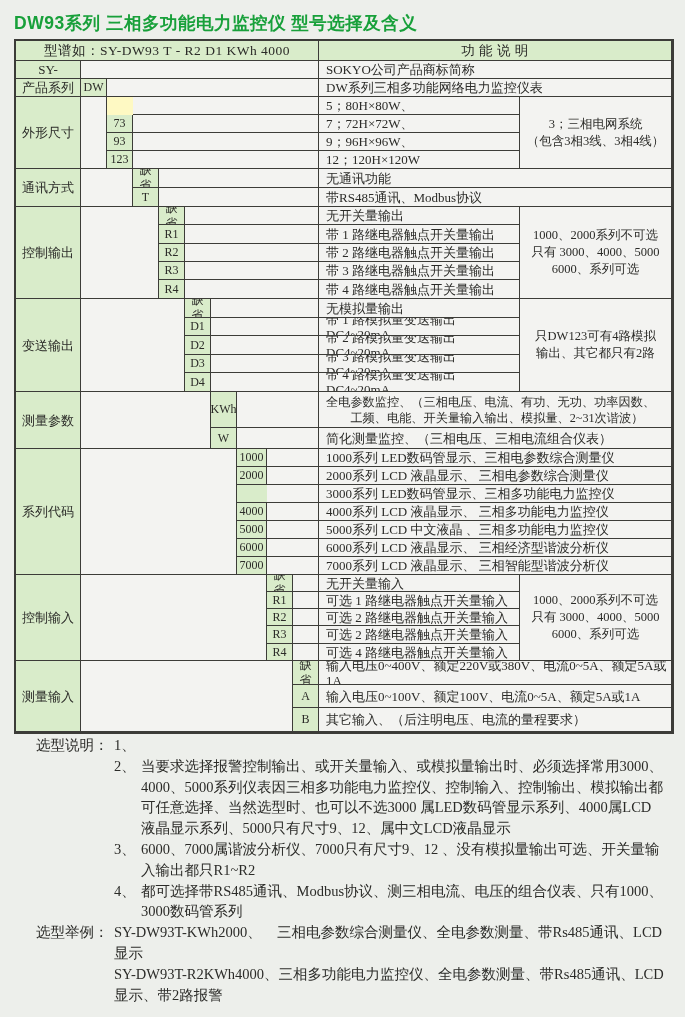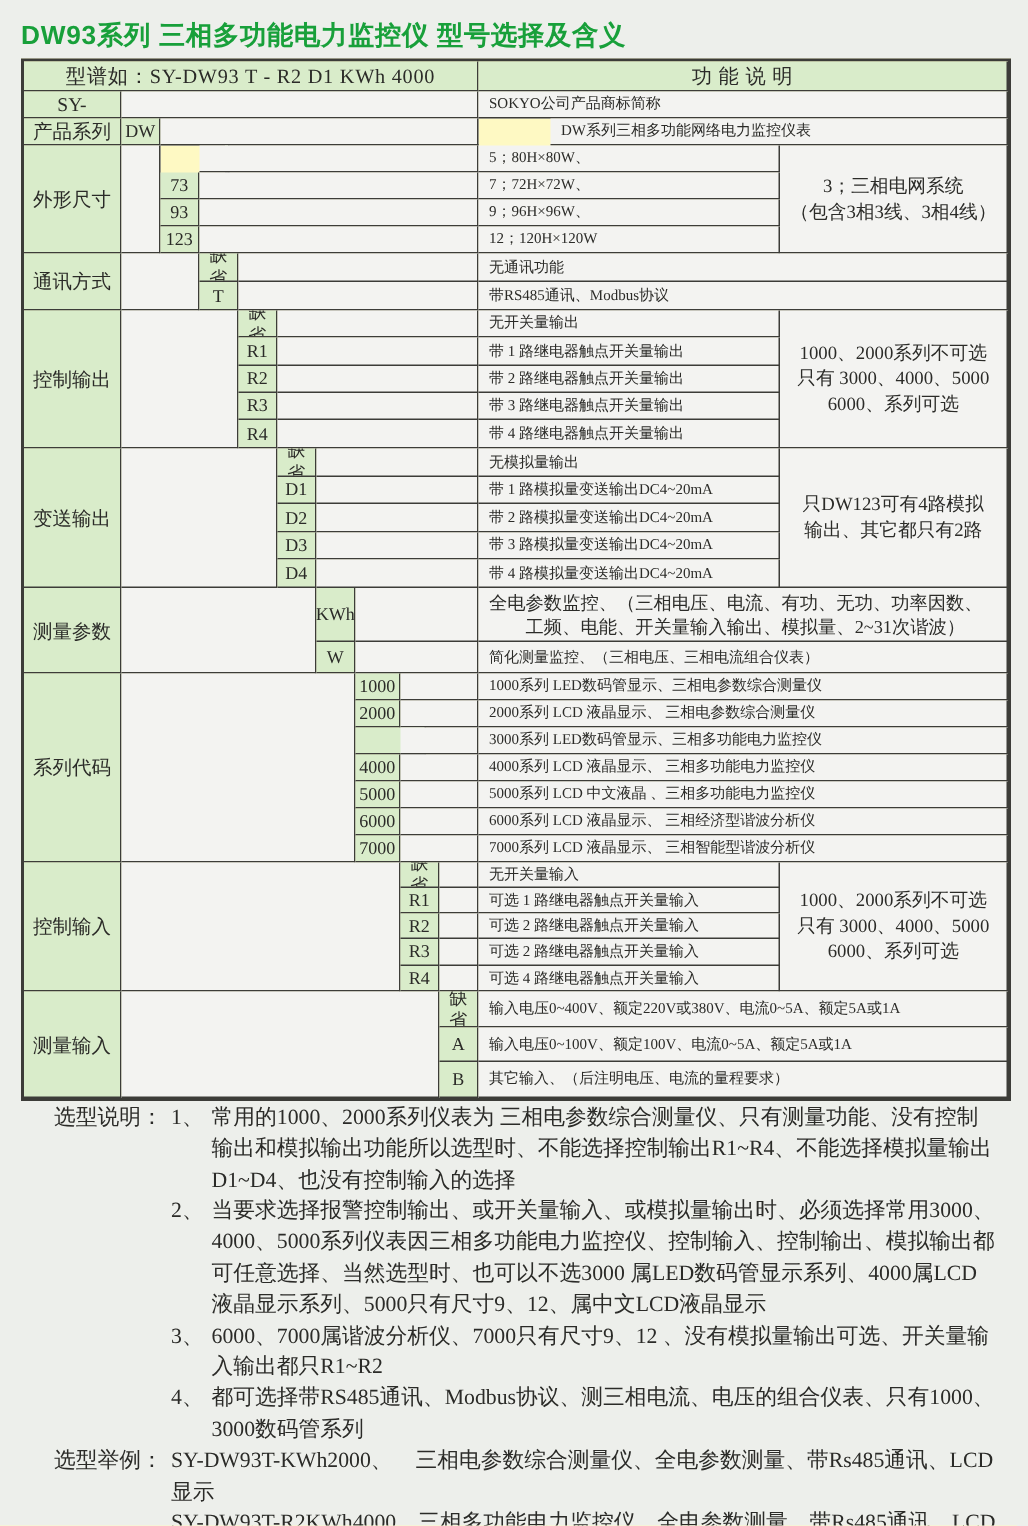--- a/index.html
+++ b/index.html
@@ -32,21 +32,21 @@
     border-bottom:1px solid #3c3c38;
     display:flex;align-items:center;
     font-size:13px;line-height:15px;
     overflow:hidden;
   }
   .cell:last-child{border-right-width:1px;}
   .g{background:#d9ecca;}
   .p{background:#f3f3f1;}
   .c{justify-content:center;text-align:center;padding:0 1px;}
   .code{font-size:12px;}
-  .d{justify-content:flex-start;text-align:left;padding:0 2px 0 7px;font-size:10px;}
+  .d{justify-content:flex-start;text-align:left;padding:0 2px 0 7px;font-size:13px;}
   .hd{font-size:13.5px;letter-spacing:0.5px;}
   .nt{justify-content:center;text-align:center;white-space:pre-line;font-size:12.5px;line-height:17px;padding:0 2px;}
   .pre{white-space:pre-line;line-height:16px;font-size:12.2px;}
   .notes{
     position:absolute;left:36px;top:735px;width:628px;
     font-size:14.5px;line-height:20.8px;
   }
   .note-row{display:flex;}
   .note-label{width:78px;flex-shrink:0;white-space:nowrap;}
   .note-num{width:27px;flex-shrink:0;}
@@ -62,21 +62,21 @@
   <div class="page-title">DW93系列 三相多功能电力监控仪 型号选择及含义</div>
   <div class="model-table" id="model-table">
       <div class="cell g c hd" style="grid-area: 1 / 1 / span 1 / span 10;">型谱如：SY-DW93 T -  R2  D1  KWh  4000</div>
       <div class="cell g c hd" style="grid-area: 1 / 11 / span 1 / span 2;">功 能 说 明</div>
       <div class="cell g c" style="grid-area: 2 / 1 / span 1 / span 1;">SY-</div>
       <div class="cell p" style="grid-area: 2 / 2 / span 1 / span 9;"></div>
       <div class="cell p d" style="grid-area: 2 / 11 / span 1 / span 2;">SOKYO公司产品商标简称</div>
       <div class="cell g c" style="grid-area: 3 / 1 / span 1 / span 1;">产品系列</div>
       <div class="cell g c code" style="grid-area: 3 / 2 / span 1 / span 1;">DW</div>
       <div class="cell p" style="grid-area: 3 / 3 / span 1 / span 8;"></div>
-      <div class="cell p d" style="grid-area: 3 / 11 / span 1 / span 2; margin-left: 48px;">DW系列三相多功能网络电力监控仪表</div>
+      <div class="cell p d" style="grid-area: 3 / 11 / span 1 / span 2;">DW系列三相多功能网络电力监控仪表</div>
       <div class="cell g c" style="grid-area: 4 / 1 / span 4 / span 1;">外形尺寸</div>
       <div class="cell p" style="grid-area: 4 / 2 / span 4 / span 1;"></div>
       <div class="cell g c code" style="grid-area: 4 / 3 / span 1 / span 1; margin-left: 43px;">53</div>
       <div class="cell p" style="grid-area: 4 / 4 / span 1 / span 7;"></div>
       <div class="cell p d" style="grid-area: 4 / 11 / span 1 / span 1;">5；80H×80W、</div>
       <div class="cell g c code" style="grid-area: 5 / 3 / span 1 / span 1;">73</div>
       <div class="cell p" style="grid-area: 5 / 4 / span 1 / span 7;"></div>
       <div class="cell p d" style="grid-area: 5 / 11 / span 1 / span 1;">7；72H×72W、</div>
       <div class="cell g c code" style="grid-area: 6 / 3 / span 1 / span 1;">93</div>
       <div class="cell p" style="grid-area: 6 / 4 / span 1 / span 7;"></div>
@@ -192,21 +192,20 @@
       <div class="cell g c code" style="grid-area: 35 / 10 / span 1 / span 1;">A</div>
       <div class="cell p d" style="grid-area: 35 / 11 / span 1 / span 2;">输入电压0~100V、额定100V、电流0~5A、额定5A或1A</div>
       <div class="cell g c code" style="grid-area: 36 / 10 / span 1 / span 1;">B</div>
       <div class="cell p d" style="grid-area: 36 / 11 / span 1 / span 2;">其它输入、（后注明电压、电流的量程要求）</div>
     </div>
   <div class="notes">
     <div id="notes-items">
         <div class="note-row">
           <div class="note-label">选型说明：</div>
           <div class="note-num">1、</div>
-          <div class="note-text">常用的1000、2000系列仪表为 三相电参数综合测量仪、只有测量功能、没有控制输出和模拟输出功能所以选型时、不能选择控制输出R1~R4、不能选择模拟量输出D1~D4、也没有控制输入的选择</div>
         </div>
         <div class="note-row">
           <div class="note-label"></div>
           <div class="note-num">2、</div>
           <div class="note-text">当要求选择报警控制输出、或开关量输入、或模拟量输出时、必须选择常用3000、4000、5000系列仪表因三相多功能电力监控仪、控制输入、控制输出、模拟输出都可任意选择、当然选型时、也可以不选3000 属LED数码管显示系列、4000属LCD液晶显示系列、5000只有尺寸9、12、属中文LCD液晶显示</div>
         </div>
         <div class="note-row">
           <div class="note-label"></div>
           <div class="note-num">3、</div>
           <div class="note-text">6000、7000属谐波分析仪、7000只有尺寸9、12 、没有模拟量输出可选、开关量输入输出都只R1~R2</div>

